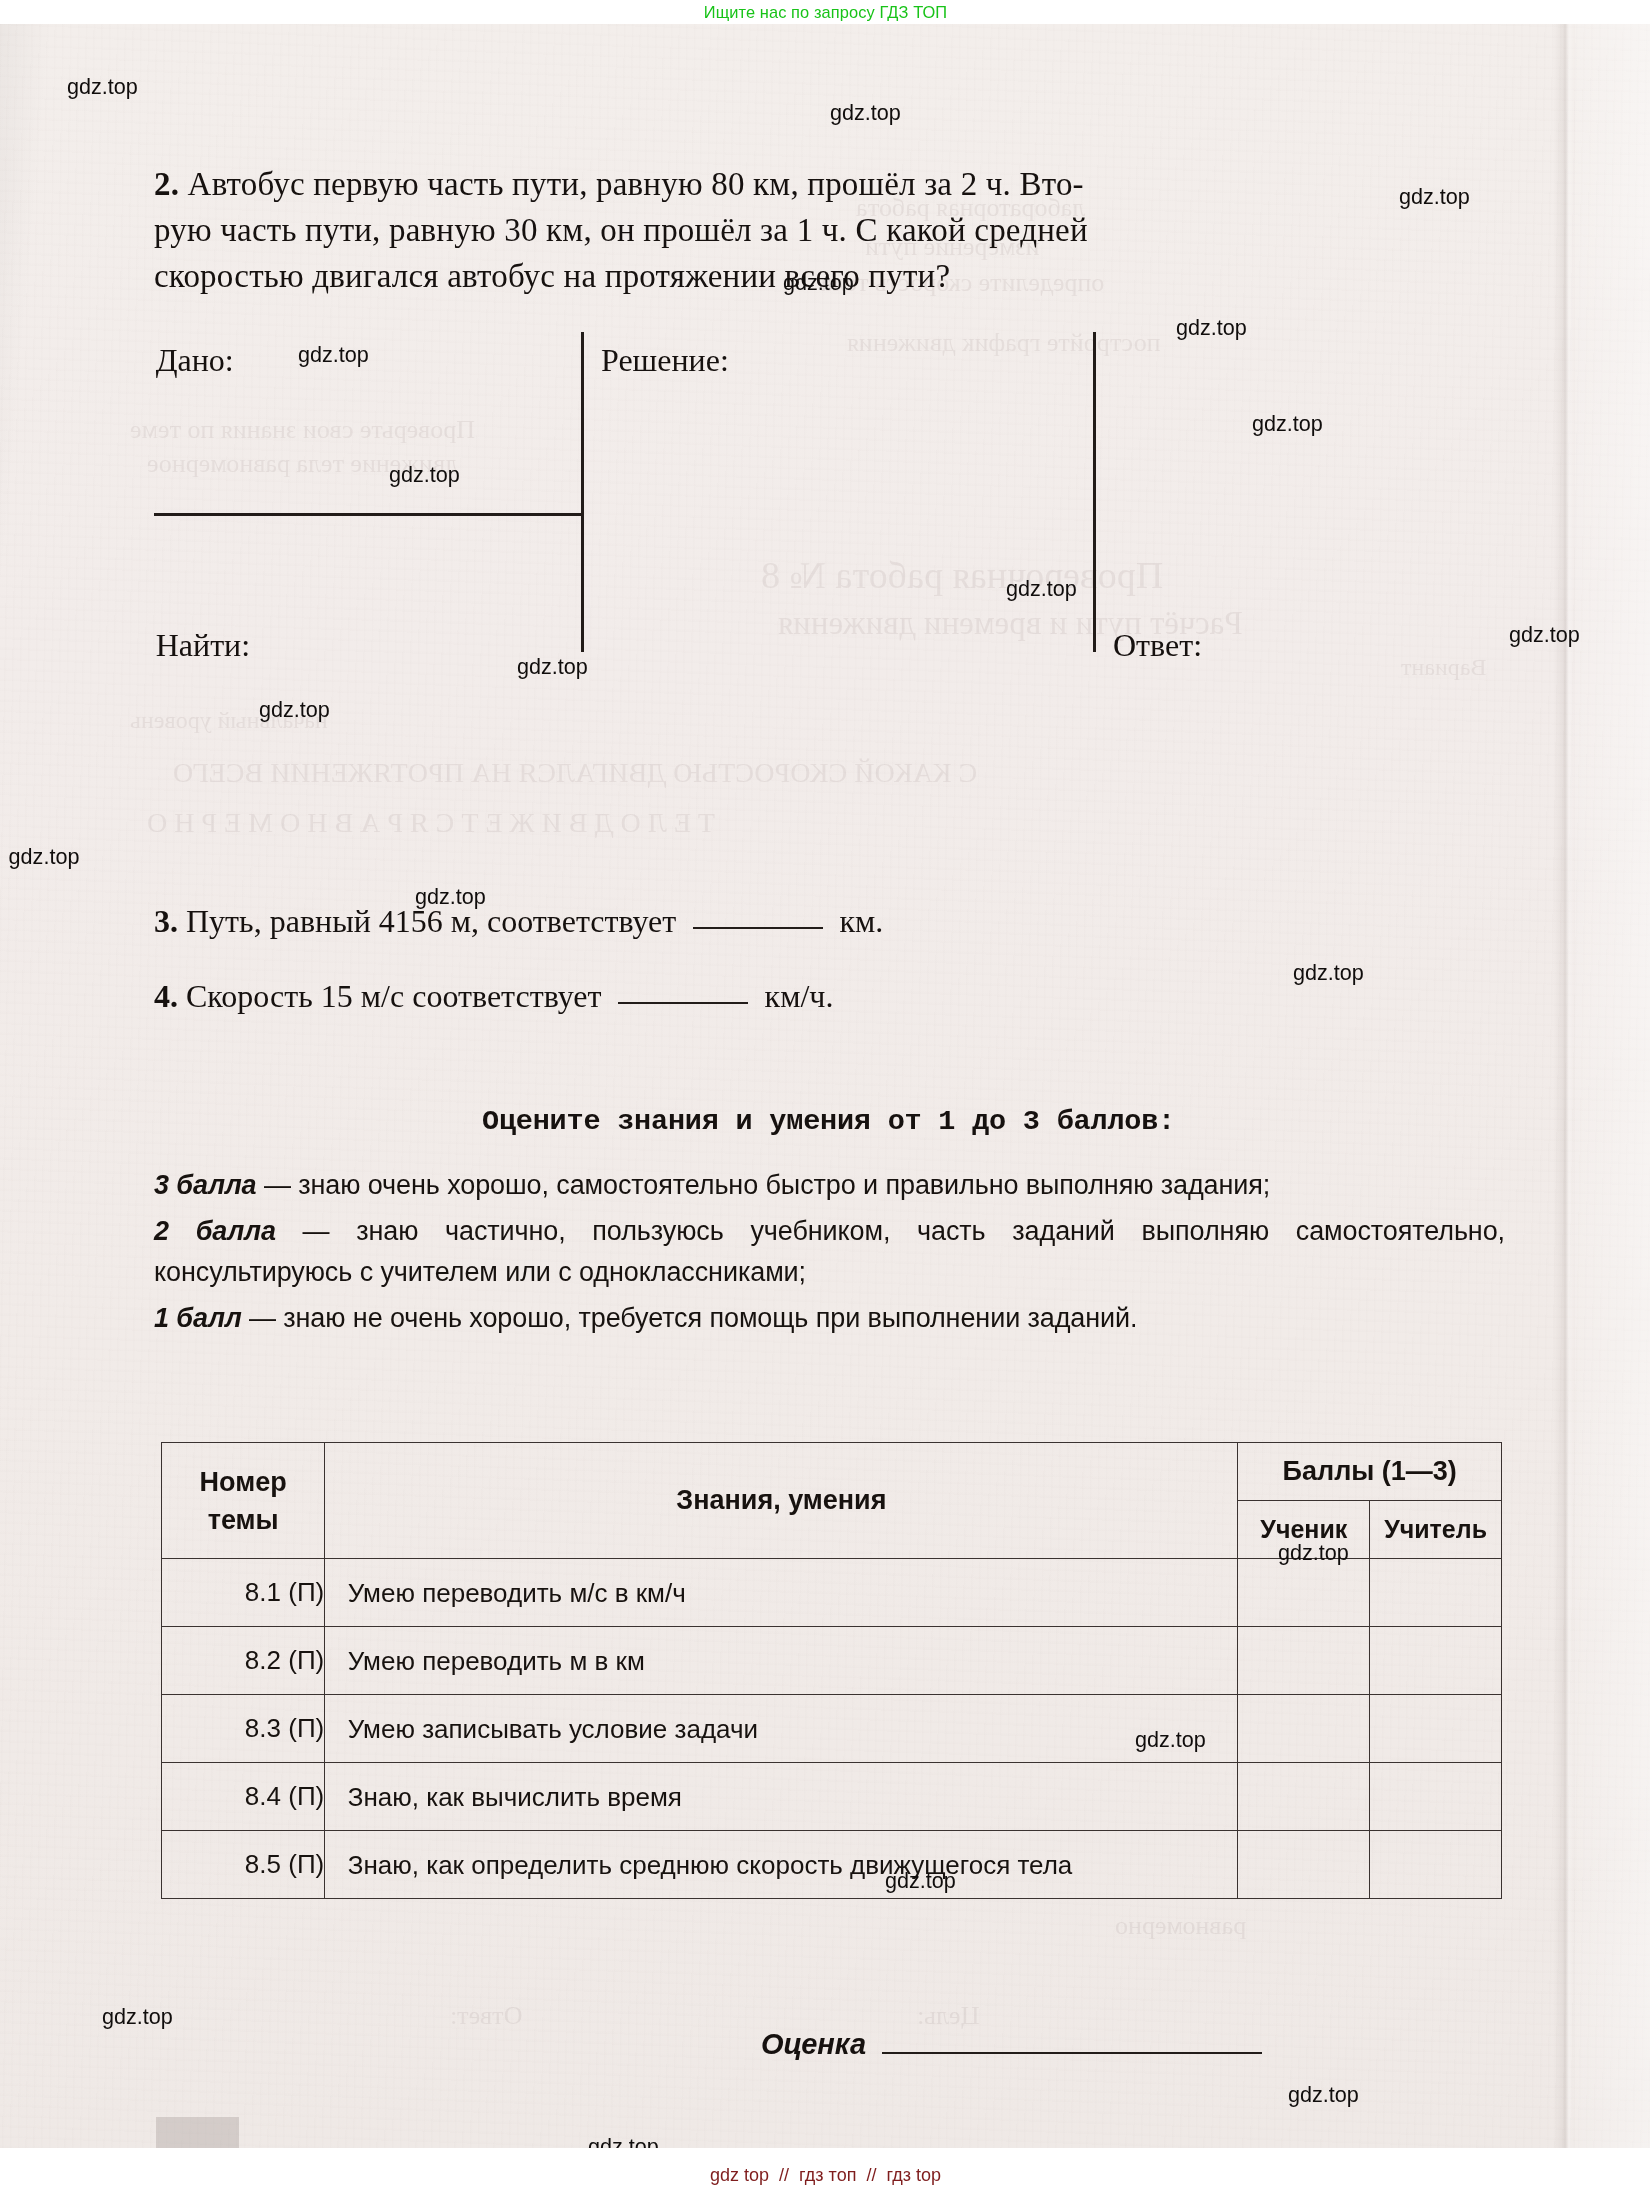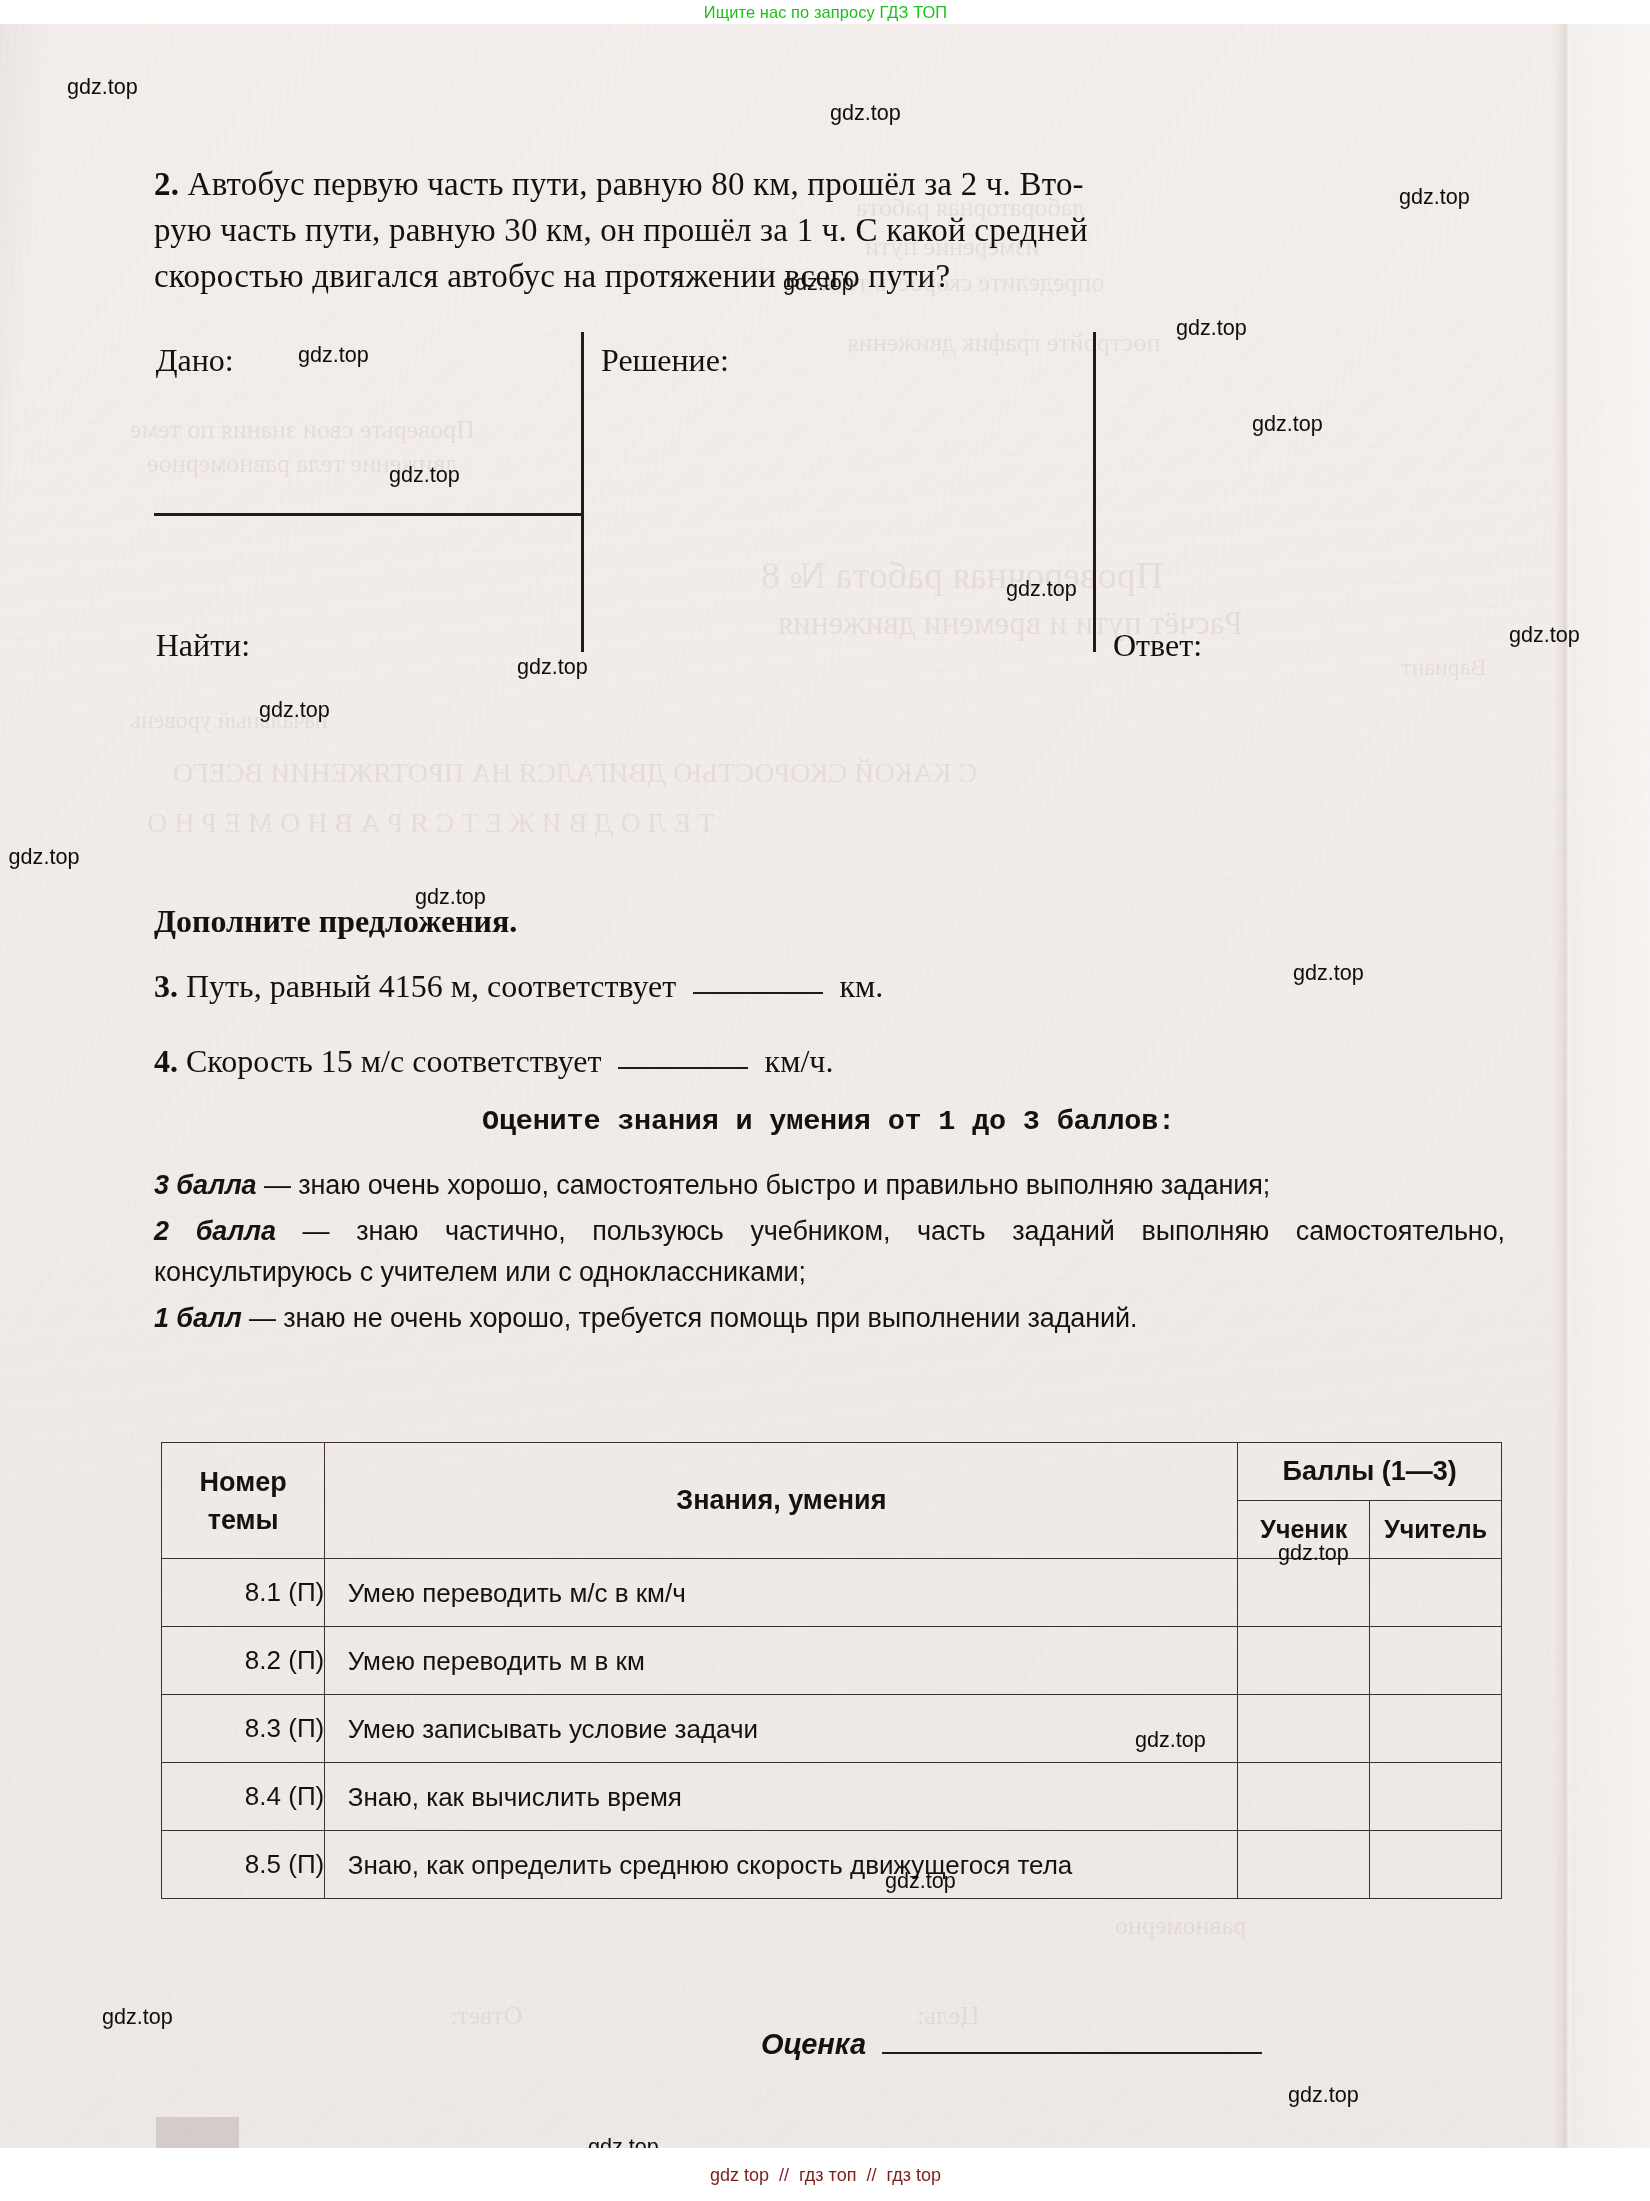--- a/index.html
+++ b/index.html
@@ -388,21 +388,20 @@
       <div class="vline-right"></div>
       <div class="hline-dano"></div>
 
       <div class="lbl-dano">Дано:</div>
       <div class="lbl-reshenie">Решение:</div>
       <div class="lbl-naiti">Найти:</div>
       <div class="lbl-otvet">Ответ:</div>
     </div>
 
     <div class="fill-in">
-      <div class="fill-head">Дополните предложения.</div>
 
       <div class="fill-item">
         <span class="num">3.</span>
         <span>Путь, равный 4156 м, соответствует</span>
         <span class="blank"></span>
         <span>км.</span>
       </div>
 
       <div class="fill-item">
         <span class="num">4.</span>

